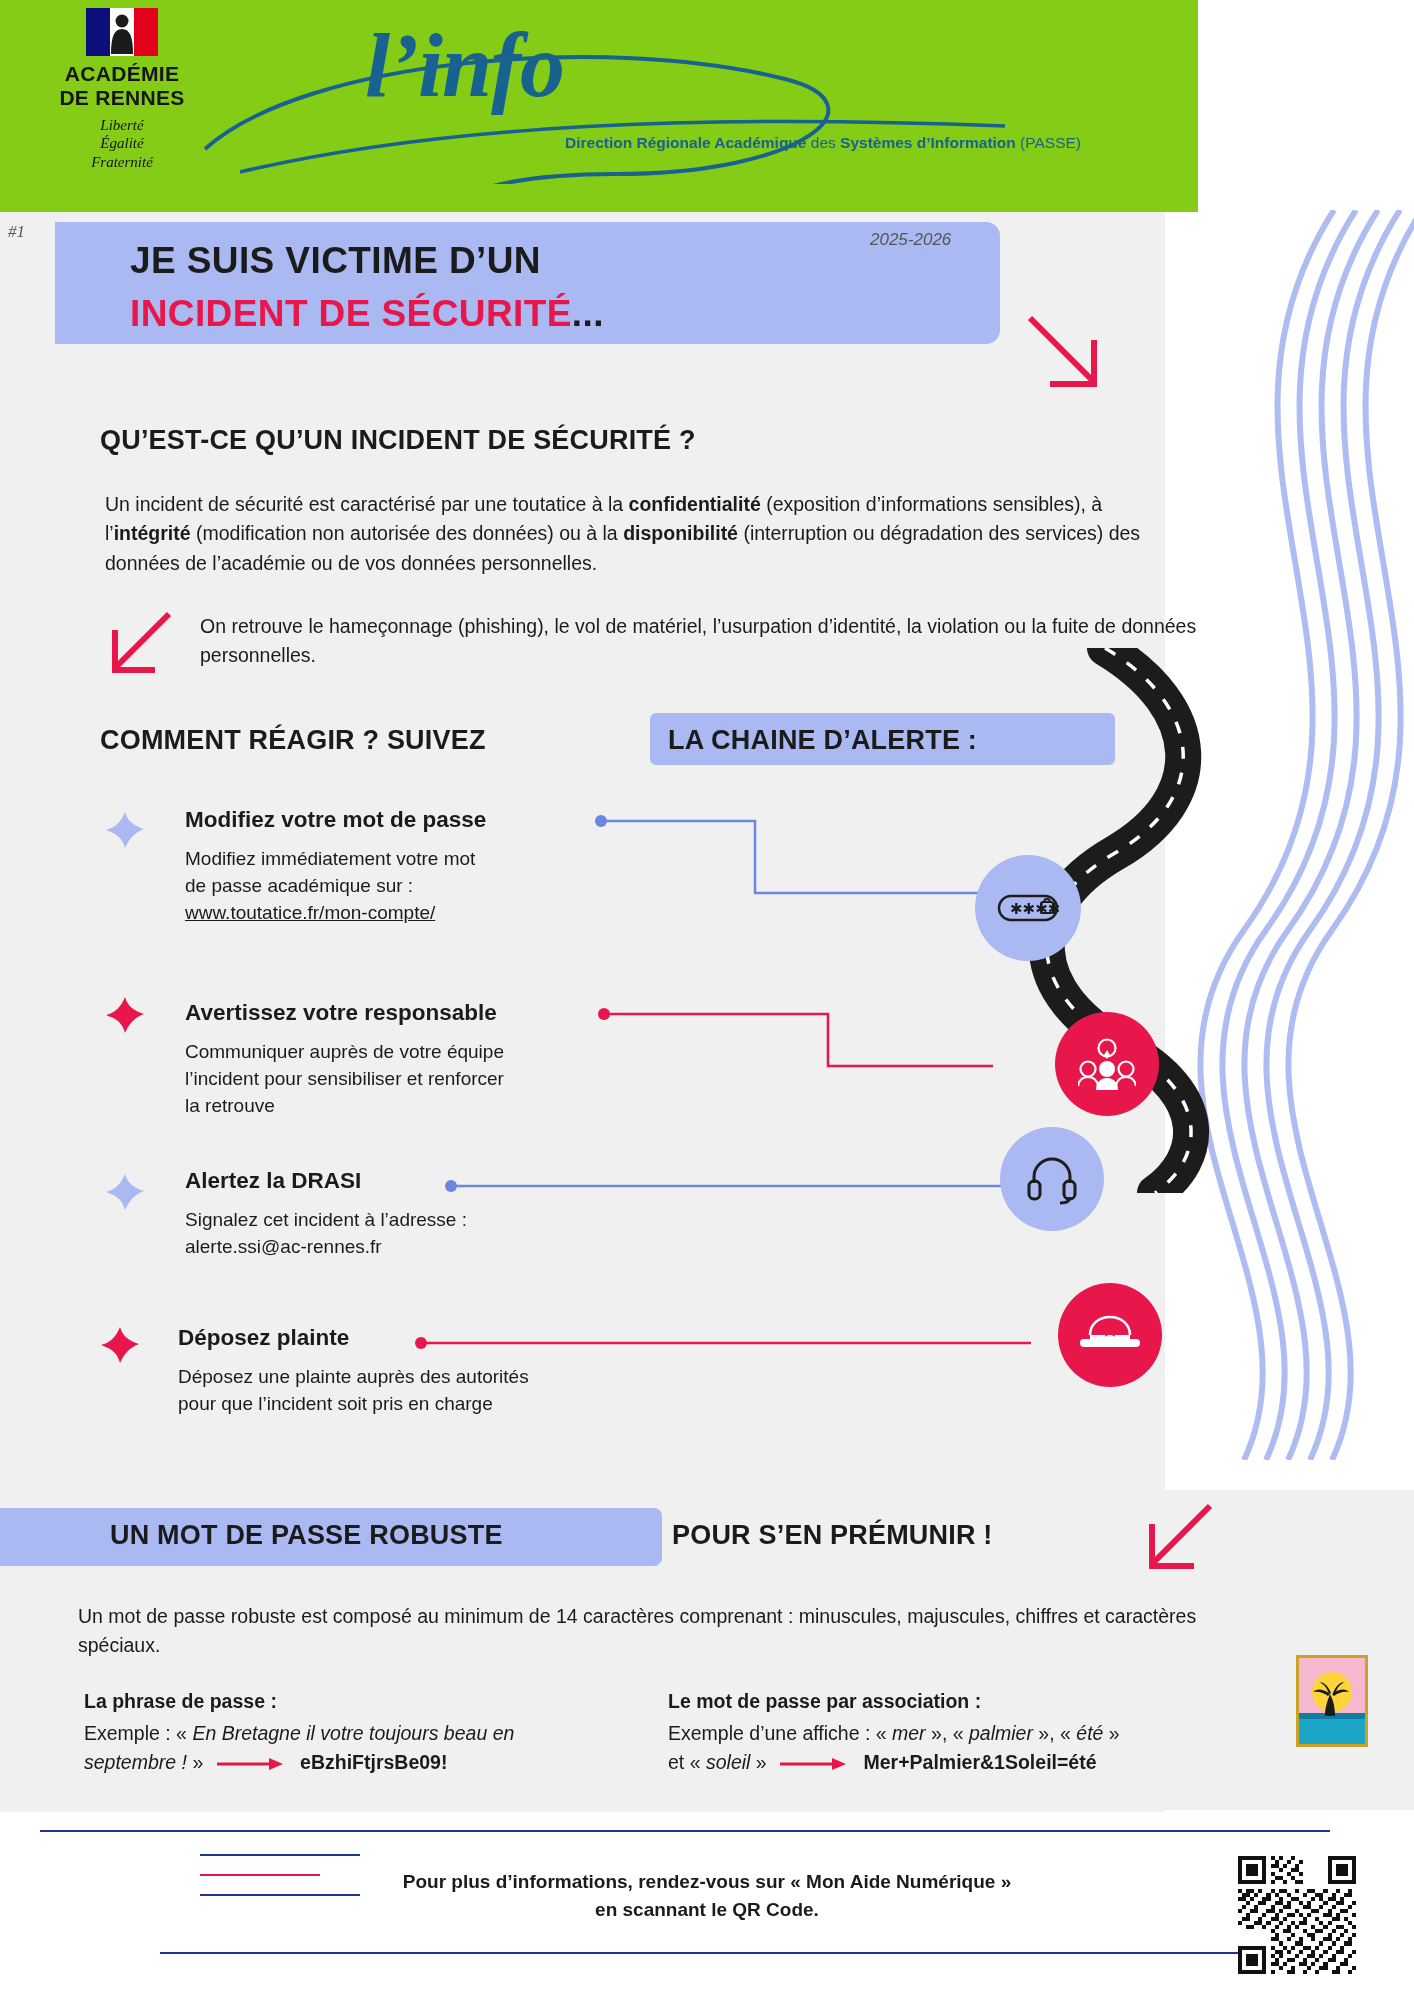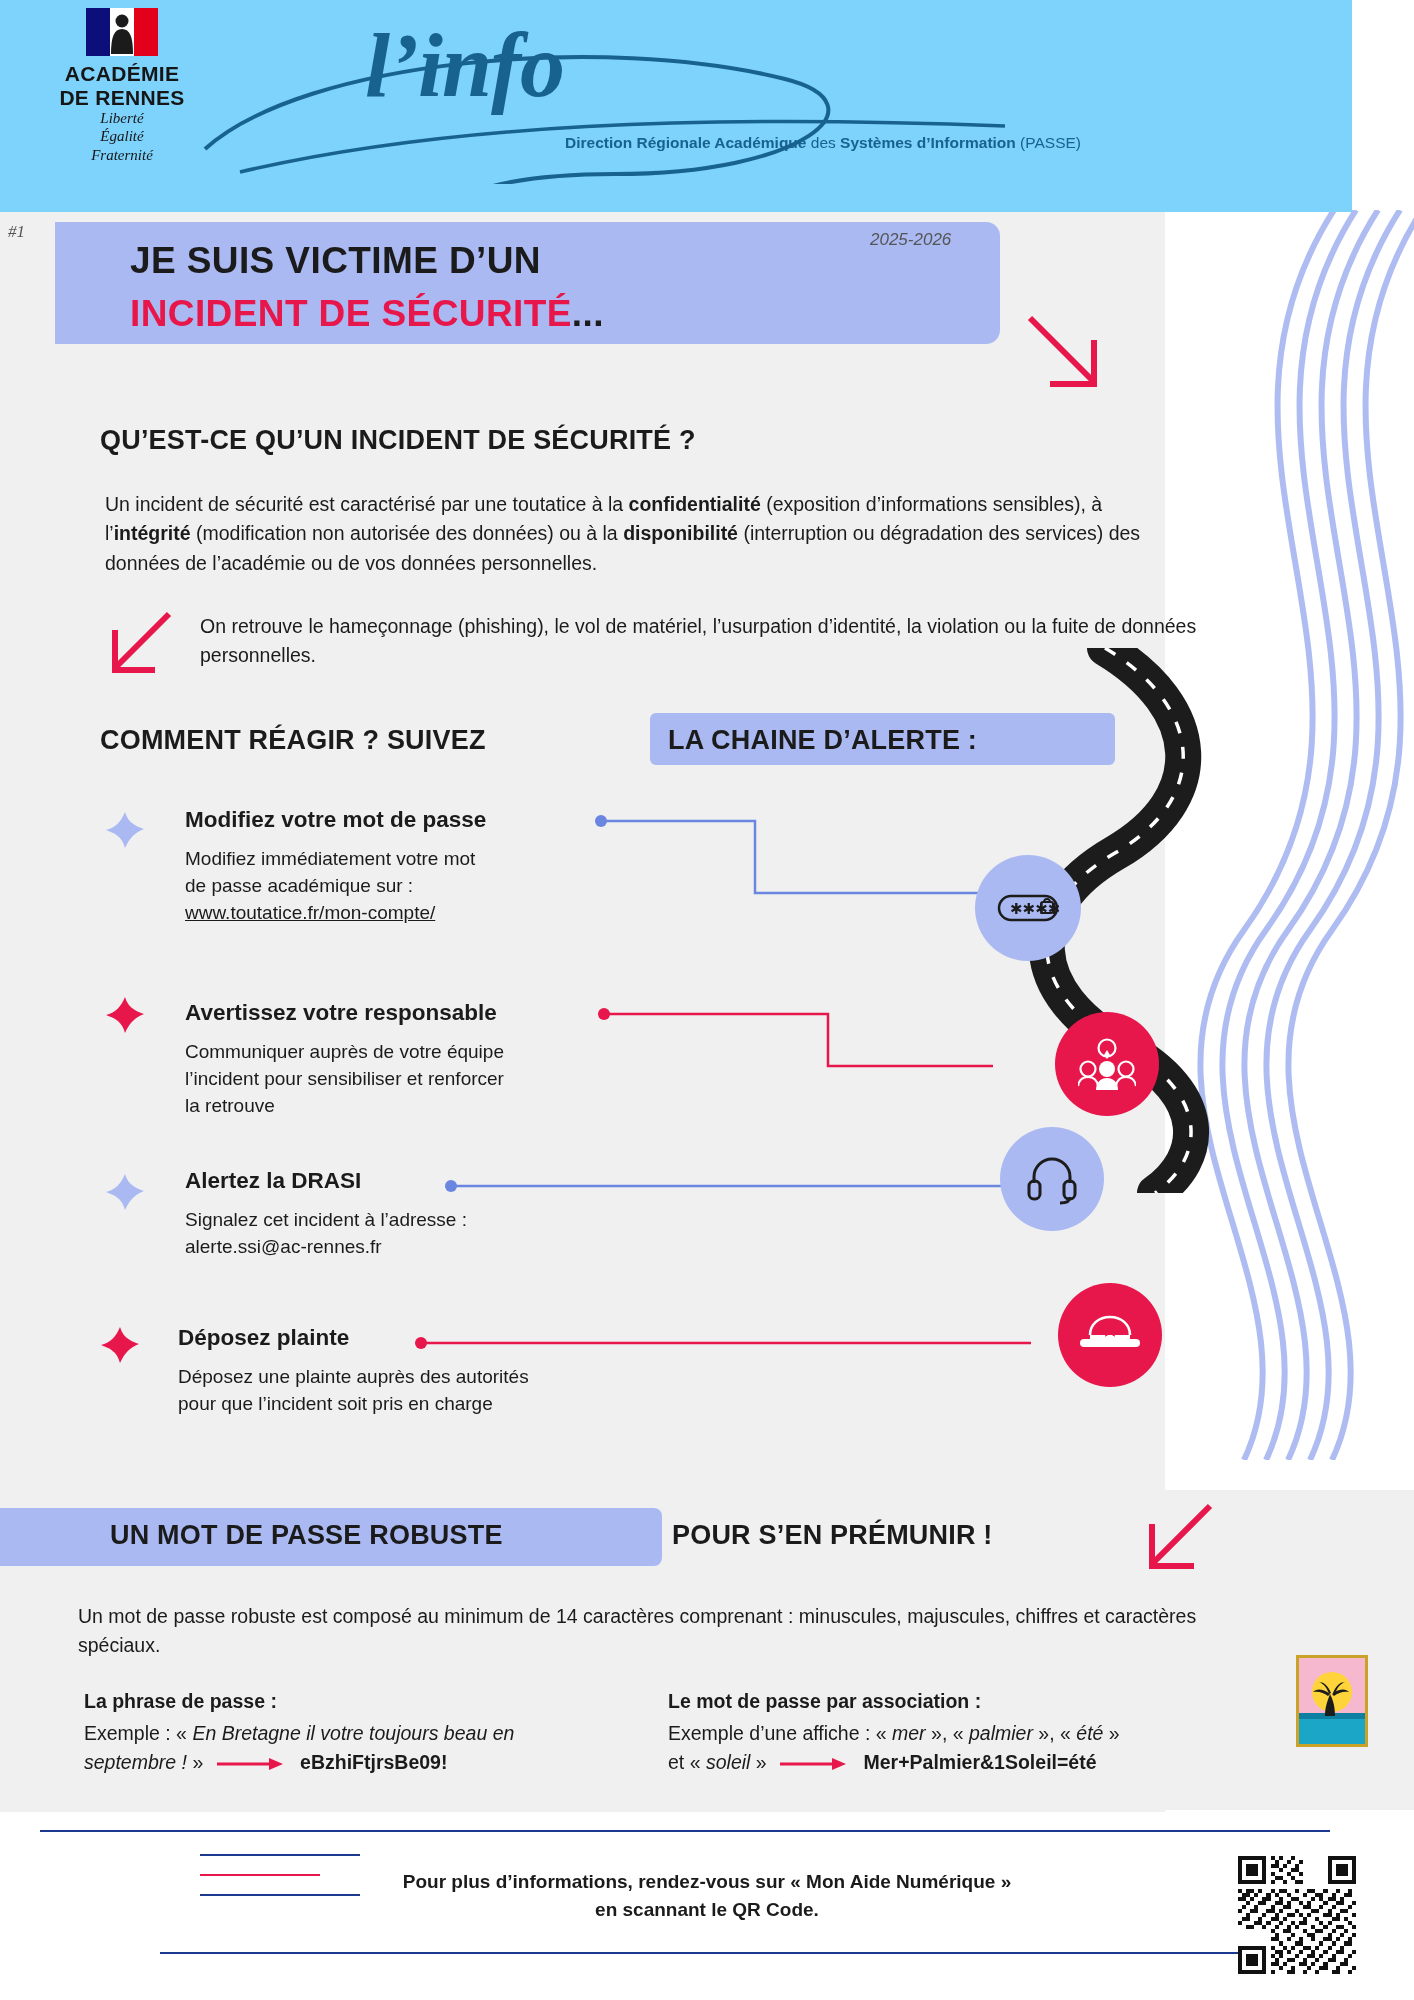--- a/index.html
+++ b/index.html
@@ -23,29 +23,29 @@
   .greyband {
     position:absolute; left:0; top:212px; width:1165px; height:1600px;
     background:#f0f0f0; z-index:1;
   }
   .greyband2 {
     position:absolute; left:0; top:1490px; width:1414px; height:320px;
     background:#f0f0f0; z-index:1;
   }
 
   
-  .header { position:absolute; left:0; top:0; width:1352px; height:212px; background:#7dd3fc; z-index:5; }
+  .header { position:absolute; left:0; top:0; width:1198px; height:212px; background:#84cc16; z-index:5; }
   .marianne { position:absolute; left:22px; top:8px; width:200px; text-align:center; }
   .flag { width:72px; height:48px; margin:0 auto; position:relative; }
   .flag i { position:absolute; top:0; width:24px; height:48px; }
   .flag .b { left:0; background:#0c0f7a; }
   .flag .w { left:24px; background:#fff; }
   .flag .r { left:48px; background:#e2001a; }
   .acad-name { font-weight:bold; font-size:21px; letter-spacing:.3px; line-height:1.12; color:#161616; margin-top:6px; }
-  .devise { font-family:"Liberation Serif", serif; font-style:italic; font-size:15px; line-height:1.22; color:#161616; }
+  .devise { font-family:"Liberation Serif", serif; font-style:italic; font-size:15px; line-height:1.22; margin-top:7px; color:#161616; }
 
   .logo-wrap { position:absolute; left:245px; top:4px; width:1100px; height:200px; }
   .linfo { position:absolute; left:120px; top:10px; font-family:"Liberation Serif", serif; font-style:italic; font-weight:bold; font-size:90px; color:#18628f; letter-spacing:-1px; }
   .numerique { position:absolute; left:315px; top:28px; font-size:76px; color:#18628f; letter-spacing:-2px; }
   .numerique b { font-weight:bold; color:#14567f; }
   .swoosh { position:absolute; left:-60px; top:50px; width:840px; height:130px; }
   .drasi { position:absolute; left:320px; top:130px; font-size:15.5px; color:#18628f; }
   .drasi b { font-weight:bold; }
 
   

